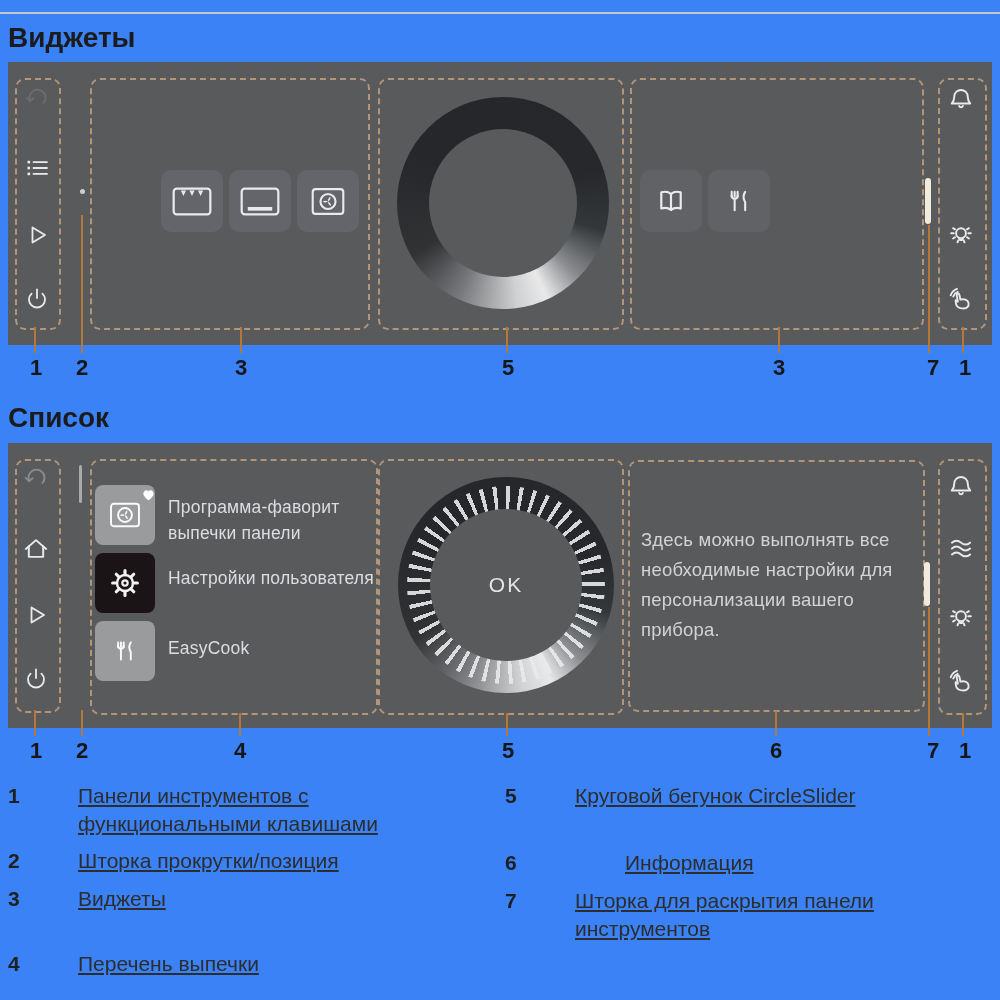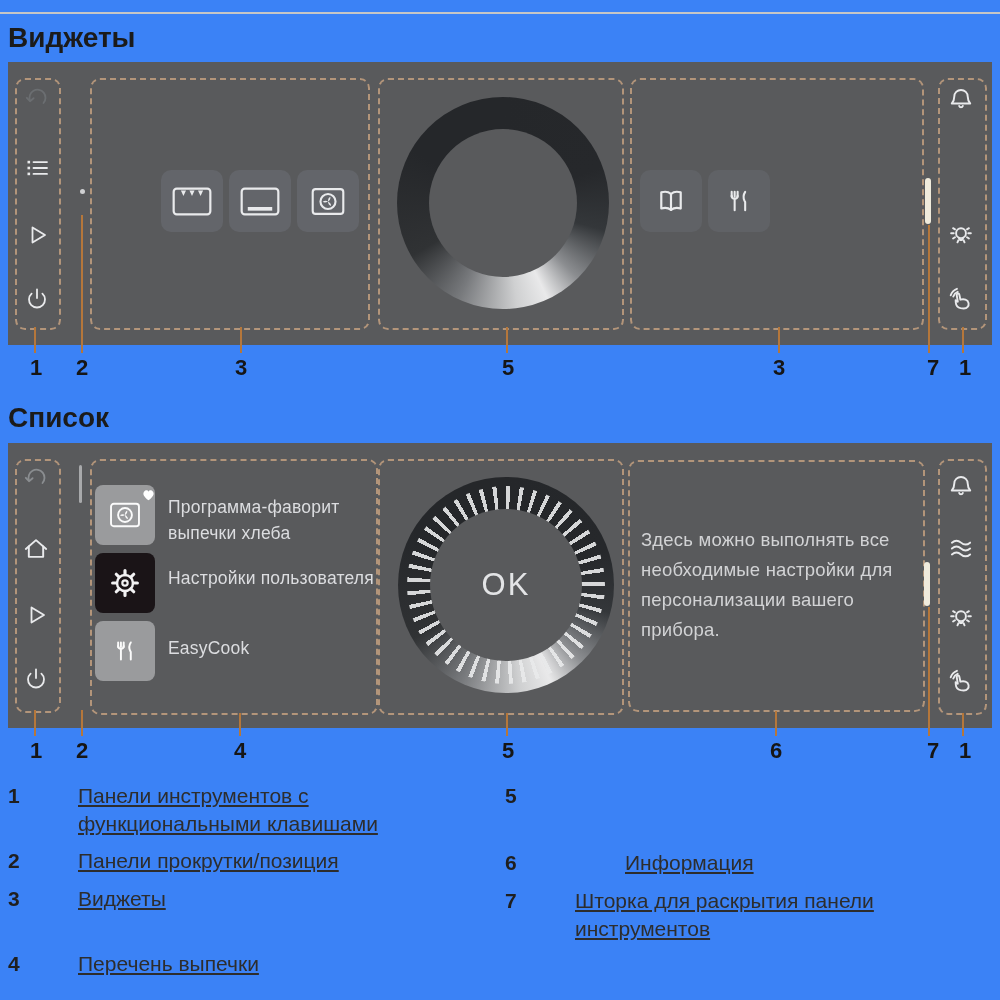--- a/index.html
+++ b/index.html
@@ -21,21 +21,21 @@
   .scroll-dot{position:absolute;width:5px;height:5px;border-radius:50%;background:#cfd0d2;}
   .scroll-line{position:absolute;width:3px;border-radius:2px;background:#a8a9ab;}
   .shutter{position:absolute;width:6px;border-radius:3px;background:var(--shutter-bar,#f0ebdc);z-index:5;}
   .ring{position:absolute;border-radius:50%;
         background:conic-gradient(from 0deg,#25272a 0deg,#26282b 70deg,#34373a 105deg,#8b8d90 135deg,
                    #e9e9ea 155deg,#cfd0d1 172deg,#77797c 205deg,#303234 240deg,#25272a 300deg,#25272a 360deg);}
   .ticks{position:absolute;border-radius:50%;
         background:repeating-conic-gradient(rgba(233,234,235,.9) 0deg 2.4deg, rgba(233,234,235,0) 2.4deg 8deg);}
   .hole{position:absolute;border-radius:50%;background:var(--panel-bg,#595a5c);
         display:flex;align-items:center;justify-content:center;}
-  .ok-label{font-size:31px;letter-spacing:2px;color:#e3e4e6;}
+  .ok-label{font-size:21px;letter-spacing:2px;color:#e3e4e6;}
   .pbtn{position:absolute;width:60px;height:60px;border-radius:8px;display:flex;align-items:center;justify-content:center;}
   .pbtn.light{background:var(--program-button-light,#9a9b9d);color:#fbfbfb;}
   .pbtn.dark{background:var(--program-button-dark,#1a1417);color:#f2f2f3;}
   .plabel{position:absolute;font-size:17.5px;line-height:26px;color:#dcdde0;letter-spacing:.2px;}
   .badge{position:absolute;z-index:3;color:#ffffff;}
   .info-text{position:absolute;width:262px;font-size:18.5px;line-height:30px;color:#d2d3d5;letter-spacing:.2px;}
   .leg-num{position:absolute;font-size:21px;font-weight:700;color:#1f1f1f;line-height:28px;}
   .leg-text{position:absolute;font-size:21px;color:#2d2d2d;line-height:28px;text-decoration:underline;}
 </style>
 </head>
@@ -211,21 +211,21 @@
           <path d="M17 14 C18.4 13.3 19.3 11.7 19 9.9 C17.7 10.4 16.8 12 17 14 Z" transform="rotate(120 17 14)"></path>
           <path d="M17 14 C18.4 13.3 19.3 11.7 19 9.9 C17.7 10.4 16.8 12 17 14 Z" transform="rotate(240 17 14)"></path>
         </g>
         </svg>
     </div>
     <div class="badge" style="left:133px;top:44px;">
       <svg width="15" height="14" viewBox="0 0 14 13">
           <path d="M7 12.4 C3 9.3 1.2 6.5 2.8 4.3 C4.2 2.5 6.3 2.9 7 4.4 C7.7 2.9 9.8 2.5 11.2 4.3 C12.8 6.5 11 9.3 7 12.4 Z" fill="#ffffff"></path>
         </svg>
     </div>
-    <div class="plabel" style="left:160px;top:51px;width:205px;">Программа-фаворит выпечки хлеба</div>
+    <div class="plabel" style="left:160px;top:51px;width:205px;">Программа-фаворит выпечки панели</div>
 
     <div class="pbtn dark" style="left:87px;top:110px;">
       <svg class="ic" width="34" height="34" viewBox="0 0 28 28">
         <circle cx="14" cy="14" r="6.6" style="stroke-width:2;"></circle>
         <circle cx="14" cy="14" r="2.2"></circle>
         <path d="M14 3.8 V7.2 M14 20.8 V24.2 M3.8 14 H7.2 M20.8 14 H24.2 M6.8 6.8 L9.2 9.2 M18.8 18.8 L21.2 21.2 M21.2 6.8 L18.8 9.2 M9.2 18.8 L6.8 21.2" style="stroke-width:2.6;"></path>
         </svg>
     </div>
     <div class="plabel" style="left:160px;top:122px;width:240px;">Настройки пользователя</div>
 
@@ -291,25 +291,26 @@
   <span class="co" style="left:82px;top:740px;">2</span>
   <span class="co" style="left:240px;top:740px;">4</span>
   <span class="co" style="left:508px;top:740px;">5</span>
   <span class="co" style="left:776px;top:740px;">6</span>
   <span class="co" style="left:933px;top:740px;">7</span>
   <span class="co" style="left:965px;top:740px;">1</span>
 
   <span class="leg-num" style="left:8px;top:782px;">1</span>
   <span class="leg-text" style="left:78px;top:782px;width:300px;">Панели инструментов с функциональными клавишами</span>
   <span class="leg-num" style="left:8px;top:847px;">2</span>
-  <span class="leg-text" style="left:78px;top:847px;width:380px;">Панели прокрутки/позиция</span>
+  <span class="leg-text" style="left:78px;top:847px;width:380px;">Шторка прокрутки/позиция</span>
   <span class="leg-num" style="left:8px;top:885px;">3</span>
   <span class="leg-text" style="left:78px;top:885px;width:380px;">Виджеты</span>
   <span class="leg-num" style="left:8px;top:950px;">4</span>
   <span class="leg-text" style="left:78px;top:950px;width:380px;">Перечень выпечки</span>
 
   <span class="leg-num" style="left:505px;top:782px;">5</span>
+  <span class="leg-text" style="left:575px;top:782px;width:400px;">Круговой бегунок CircleSlider</span>
   <span class="leg-num" style="left:505px;top:849px;">6</span>
   <span class="leg-text" style="left:589px;top:849px;width:400px;margin-left:36px;">Информация</span>
   <span class="leg-num" style="left:505px;top:887px;">7</span>
   <span class="leg-text" style="left:575px;top:887px;width:310px;">Шторка для раскрытия панели инструментов</span>
 
 </div>
 
 </body></html>

